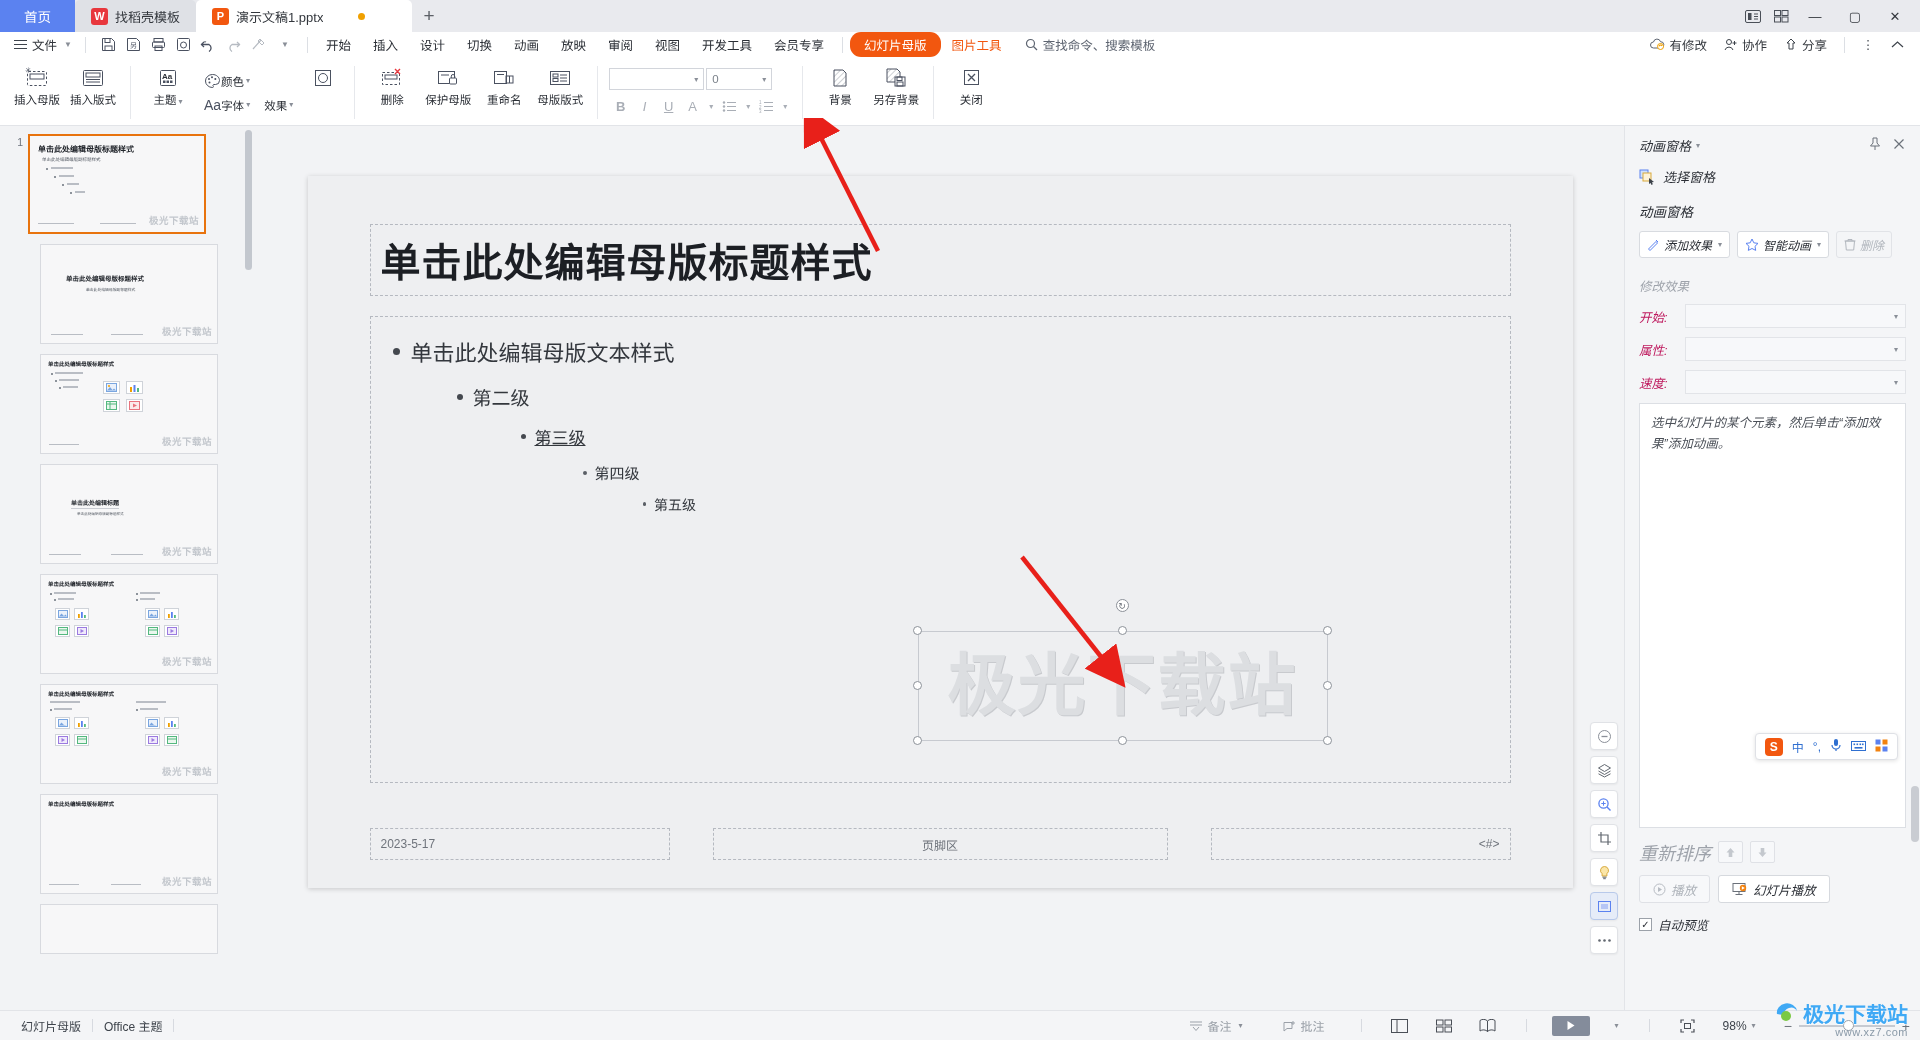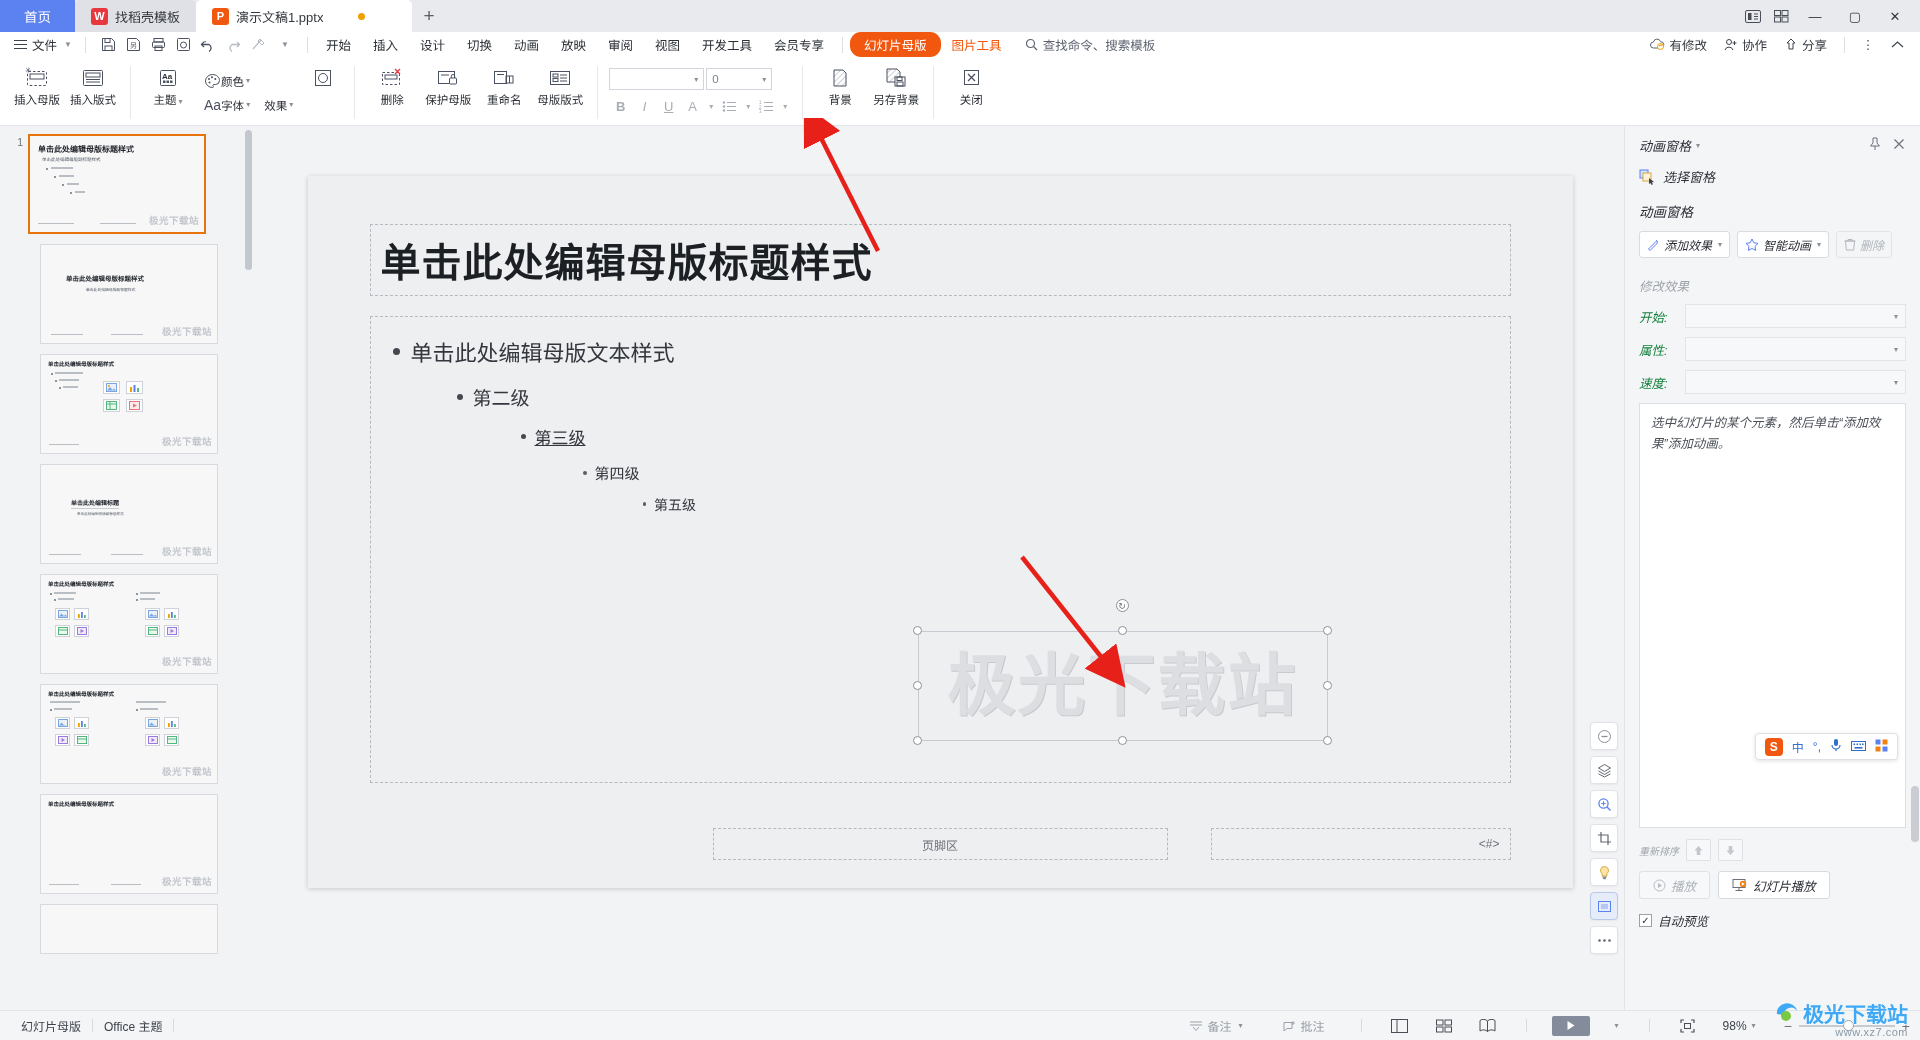--- a/index.html
+++ b/index.html
@@ -256,33 +256,33 @@
   .ap-sec { font-size: 13.5px; color: #2b2f36; margin-bottom: 10px; }
   .ap-btns { display: flex; gap: 7px; margin-bottom: 18px; }
   .ap-btn {
     border: 1px solid #d8dbe0; background: #fff; border-radius: 3px;
     height: 27px; display: flex; align-items: center; gap: 4px;
     padding: 0 7px; font-size: 12px; color: #2b2f36; cursor: pointer;
   }
   .ap-btn.dis { color: #b2b7be; background: #f4f5f7; border-color: #e1e3e7; cursor: default; }
   .ap-sec2 { font-size: 12.5px; color: #9ea3ab; margin-bottom: 9px; }
   .ap-field { display: flex; align-items: center; gap: 8px; margin-bottom: 9px; }
-  .ap-flabel { font-size: 12.5px; color: #15803d; width: 38px; flex: 0 0 auto; }
+  .ap-flabel { font-size: 12.5px; color: #be185d; width: 38px; flex: 0 0 auto; }
   .ap-select {
     flex: 1 1 auto; height: 24px; border: 1px solid #e2e4e8; background: #f7f8fa;
     display: flex; align-items: center; justify-content: flex-end;
     padding: 0 7px; font-size: 11px; color: #b2b7be; cursor: pointer;
   }
   .ap-list {
     border: 1px solid #dcdfe4; background: #fff; height: 425px;
     margin-top: 6px; padding: 9px 11px; font-size: 12.5px; color: #4a4f57;
     line-height: 1.7; overflow: hidden;
   }
   .ap-reorder { display: flex; align-items: center; gap: 7px; margin-top: 11px; }
-  .ap-reorder-label { font-size: 10px; color: #9ea3ab; }
+  .ap-reorder-label { font-size: 18px; color: #9ea3ab; }
   .ap-arrow {
     width: 25px; height: 22px; border: 1px solid #dfe1e6; background: #f7f8fa;
     display: flex; align-items: center; justify-content: center;
     color: #aeb3ba; cursor: pointer; border-radius: 2px;
   }
   .ap-playrow { display: flex; gap: 8px; margin-top: 10px; }
   .ap-playbtn {
     border: 1px solid #dfe1e6; background: #f7f8fa; border-radius: 3px;
     height: 28px; display: flex; align-items: center; gap: 5px;
     padding: 0 13px; font-size: 12.5px; color: #aeb3ba; cursor: pointer;
@@ -973,20 +973,23 @@
           <div class="bline lv4">
             <span class="bdot dot4"></span>
             <span>第四级</span>
           </div>
           <div class="bline lv5">
             <span class="bdot dot5"></span>
             <span>第五级</span>
           </div>
         </div>
 
+        <div class="ph ph-foot ph-date">
+          <span>2023-5-17</span>
+        </div>
         <div class="ph ph-foot ph-footer">
           <span>页脚区</span>
         </div>
         <div class="ph ph-foot ph-slidenum">
           <span>&lt;#&gt;</span>
         </div>
 
         <div class="wm-obj">
           <div class="sel-box"></div>
           <div class="wm-text">极光下载站</div>

